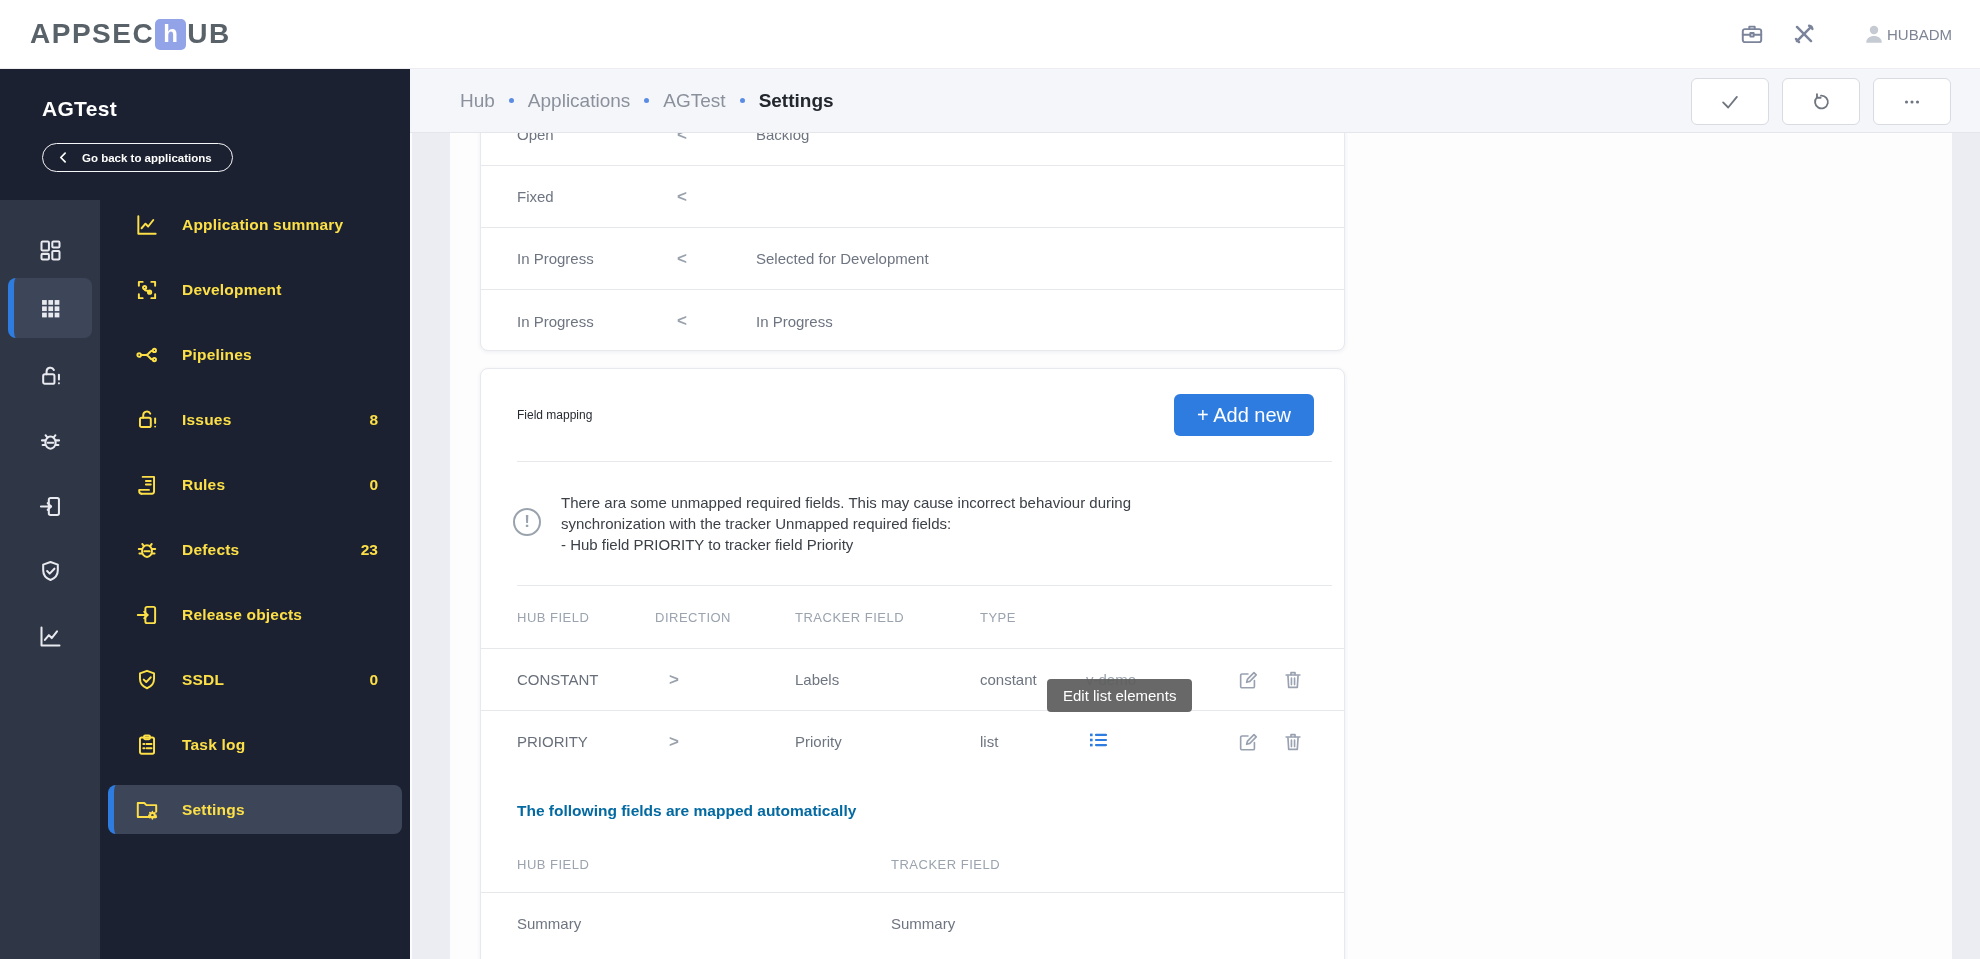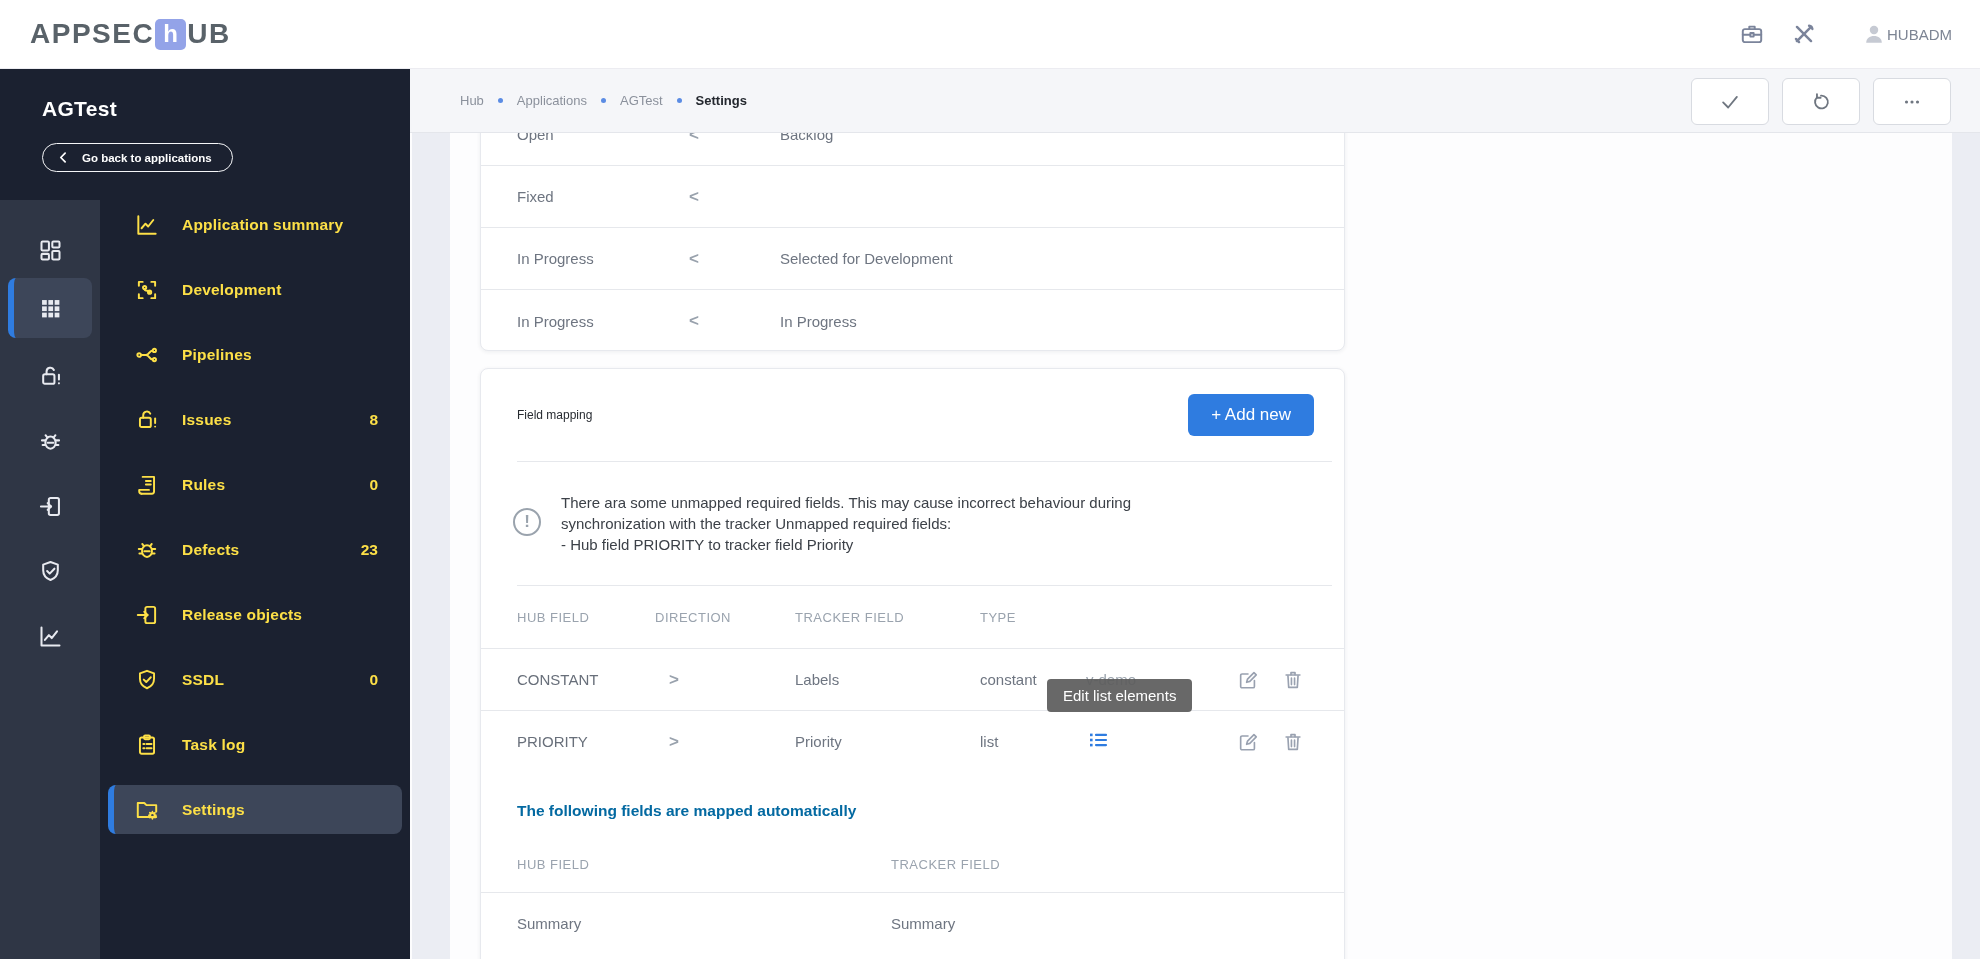--- a/index.html
+++ b/index.html
@@ -39,50 +39,50 @@
     display:flex; align-items:center; padding:0 24px 0 26px; cursor:pointer; color:#fde047;text-align:center; }
   .menu-item.selected { background:#3d4659; border-left:6px solid #2f7ce0; padding-left:20px; }
   .menu-item svg { width:26px; height:26px; flex:0 0 26px; }
   .menu-label { font-size:15.5px; font-weight:600; margin-left:22px; letter-spacing:.2px; }
   .menu-count { margin-left:auto; font-size:15.5px; font-weight:700; }
 
   
   .crumb-bar { position:absolute; left:410px; top:69px; width:1570px; height:64px;
     background:#f5f6f9; border-bottom:1px solid #e4e6eb; z-index:10;
     display:flex; align-items:center; padding-left:50px; }
-  .crumbs { display:flex; align-items:center; gap:14px; font-size:13px; color:#8b919c; }
+  .crumbs { display:flex; align-items:center; gap:14px; font-size:19px; color:#8b919c; }
   .crumb { cursor:pointer; }
   .crumb-dot { width:5px; height:5px; border-radius:50%; background:#5b8ce4; }
   .crumb-current { color:#23272e; font-weight:700; }
   .bar-actions { position:absolute; right:29px; top:9px; display:flex; gap:13px; }
   .bar-btn { width:78px; height:47px; background:#fff; border:1px solid #d8dbe1; border-radius:6px;
     display:flex; align-items:center; justify-content:center; color:#6f7680; cursor:pointer; }
   .bar-btn svg { width:22px; height:22px; }
 
   
   .content { position:absolute; left:410px; top:133px; width:1570px; height:826px;
     background:#fdfdfe; overflow:hidden; }
   .scroll-strip-left { position:absolute; left:412px; top:133px; width:38px; height:826px; background:#ebedf3; z-index:5; }
   .scroll-strip-right { position:absolute; right:0; top:133px; width:28px; height:826px; background:#ebedf3; z-index:5; }
 
   .card { position:absolute; left:70px; width:865px; background:#fff;
     border:1px solid #e7e9ee; border-radius:8px; box-shadow:0 1px 4px rgba(30,40,60,.07); }
   .card1 { top:-30px; height:248px; overflow:hidden; }
   .srow { display:grid; grid-template-columns:160px 40px 1fr; align-items:center;
-    height:62px; padding-left:36px; border-bottom:1px solid #e6e8ec; font-size:15px; color:#6e7581;gap:12px; }
+    height:62px; padding-left:36px; border-bottom:1px solid #e6e8ec; font-size:15px; color:#6e7581; }
   .srow:last-child { border-bottom:none; }
   .chev { color:#99a2ad; font-size:17px; font-weight:700; }
   .srow .to { padding-left:39px; }
 
   .card2 { top:235px; min-height:650px; }
   .fm-head { display:flex; align-items:center; justify-content:space-between;
     padding:25px 30px 25px 36px; }
   .fm-title { font-size:12px; color:#272b31; }
   .add-btn { background:#2f7ce0; color:#fff; border:none; border-radius:6px; height:42px;
-    padding:0 23px; font-size:17px; cursor:pointer; font-family:"Liberation Sans", sans-serif; }
+    padding:0 23px; font-size:20px; cursor:pointer; font-family:"Liberation Sans", sans-serif; }
   .divider { border-top:1px solid #e6e8ec; margin-left:36px; margin-right:12px; }
   .warn { display:flex; gap:20px; padding:30px 40px 30px 32px; }
   .warn-icon { flex:0 0 28px; width:28px; height:28px; border-radius:50%;
     border:2px solid #9aa3ad; color:#9aa3ad; display:flex; align-items:center; justify-content:center;
     font-size:17px; font-weight:700; margin-top:16px; }
   .warn-text { font-size:15px; line-height:21px; color:#3c4148; }
   .ftable-head, .frow { display:grid; grid-template-columns:138px 140px 185px 106px 150px 1fr;
     align-items:center; padding-left:36px; }
   .ftable-head { height:62px; font-size:13px; letter-spacing:.5px; color:#9aa3ae; }
   .frow { height:62px; border-top:1px solid #e6e8ec; font-size:15px; color:#6e7581; }

